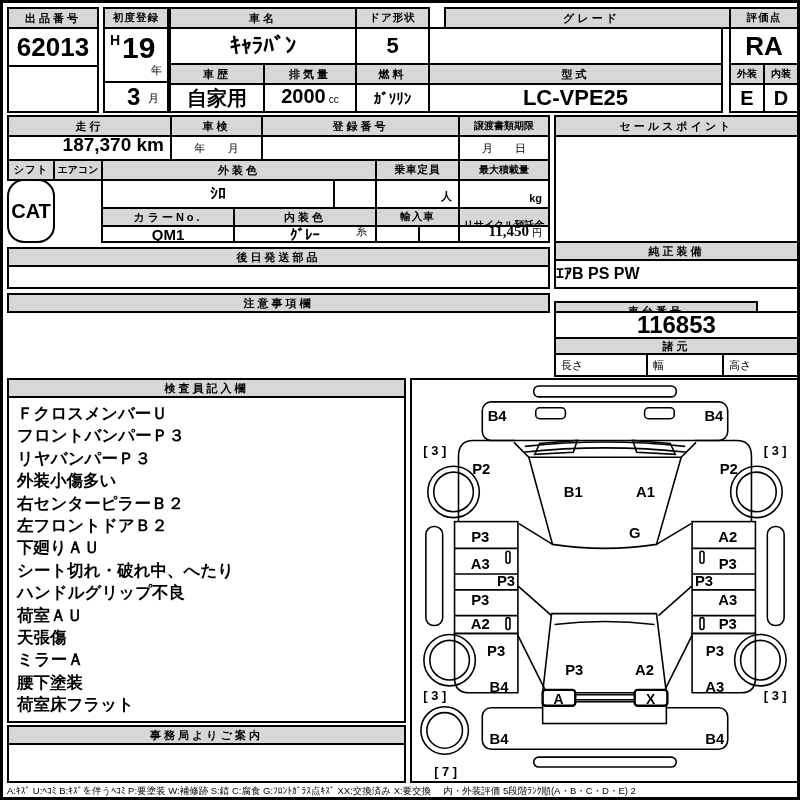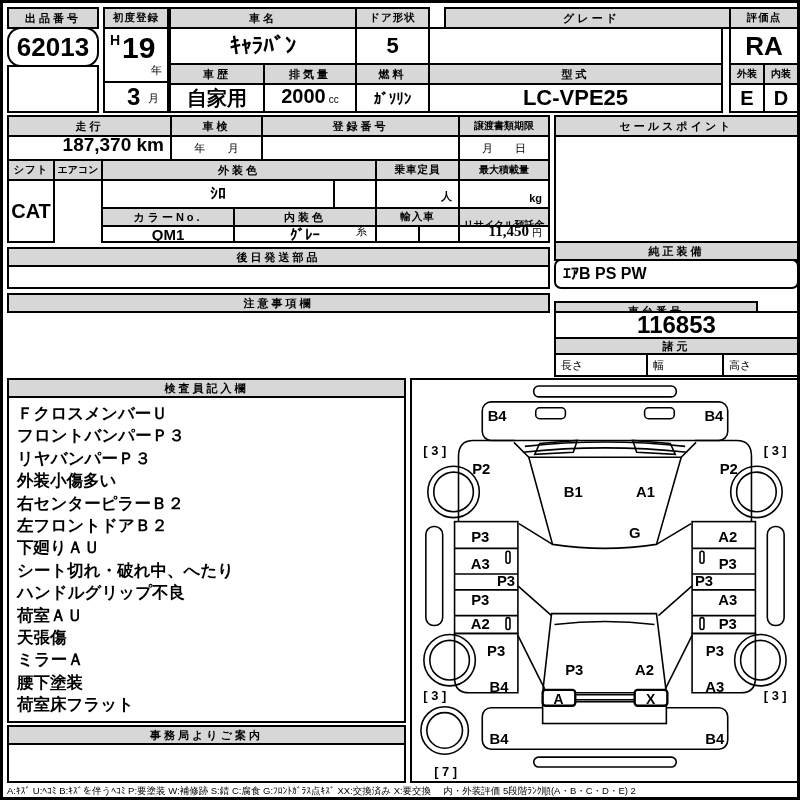--- a/index.html
+++ b/index.html
@@ -4,21 +4,21 @@
 <style>
   html,body{margin:0;padding:0;background:#fff;}
   body{font-family:"Liberation Sans","DejaVu Sans",sans-serif;color:#000;}
   .sheet{position:relative;width:800px;height:800px;background:#fff;border:3px solid #000;box-sizing:border-box;overflow:hidden;}
   .cell{position:absolute;box-sizing:border-box;border:2px solid #000;background:#fff;}
   .hd{background:#d7d7d7;display:flex;align-items:center;justify-content:center;font-size:11px;font-weight:bold;letter-spacing:3px;white-space:nowrap;overflow:hidden;}
   .hd.s{letter-spacing:1px;font-size:10.5px;}
   .hd.xs{letter-spacing:0;font-size:10px;}
   .vc{display:flex;align-items:center;justify-content:center;font-weight:bold;white-space:nowrap;}
   .vr{display:flex;align-items:flex-end;justify-content:flex-end;font-weight:bold;padding:0 6px 3px 0;white-space:nowrap;}
-  .vl{display:flex;align-items:center;justify-content:flex-start;font-weight:bold;padding-left:7px;white-space:nowrap;border-radius:7px;}
+  .vl{display:flex;align-items:center;justify-content:flex-start;font-weight:bold;padding-left:0;white-space:nowrap;}
   .f26{font-size:26px;} .f24{font-size:24px;} .f22{font-size:22px;} .f20{font-size:20px;}
   .f19{font-size:19px;} .f17{font-size:17px;} .f16{font-size:16px;} .f15{font-size:15px;} .f11{font-size:11px;}
   .unit-sm{font-size:10px;font-weight:normal;margin-left:3px;}
   .baseflex{display:flex;align-items:baseline;justify-content:center;font-weight:bold;}
   .dates{display:flex;align-items:flex-end;justify-content:space-evenly;font-size:11px;padding-bottom:3px;}
   .era{position:absolute;left:5px;top:3px;font-size:14px;font-weight:bold;}
   .yr{position:absolute;left:17px;top:2px;font-size:30px;font-weight:bold;}
   .yunit{position:absolute;right:5px;bottom:3px;font-size:11px;}
   .mnum{position:absolute;left:22px;top:0px;font-size:24px;font-weight:bold;}
   .munit{position:absolute;right:8px;bottom:5px;font-size:11px;}
@@ -32,21 +32,21 @@
   .nofill{fill:none;stroke:#000;stroke-width:1.6px;}
   .bx{fill:#fff;stroke:#000;stroke-width:2.4px;}
   #diagram-labels text{font-weight:bold;text-anchor:middle;fill:#000;font-family:"Liberation Sans","DejaVu Sans",sans-serif;}
 </style>
 </head>
 <body>
 
 <div class="sheet">
 
   <div class="cell hd" style="left:4px;top:4px;width:92px;height:22px;">出品番号</div>
-  <div class="cell vc f26" style="left:4px;top:24px;width:92px;height:40px;border-radius:14px;">62013</div>
+  <div class="cell vc f26" style="left:4px;top:24px;width:92px;height:40px;">62013</div>
   <div class="cell" style="left:4px;top:62px;width:92px;height:48px;"></div>
 
   <div class="cell hd s" style="left:100px;top:4px;width:66px;height:22px;">初度登録</div>
   <div class="cell" style="left:100px;top:24px;width:66px;height:56px;">
     <span class="era">H</span>
     <span class="yr">19</span>
     <span class="yunit">年</span>
   </div>
   <div class="cell" style="left:100px;top:78px;width:66px;height:32px;">
     <span class="mnum">3</span>
@@ -90,21 +90,21 @@
   <div class="cell hd" style="left:258px;top:112px;width:199px;height:22px;">登録番号</div>
   <div class="cell" style="left:258px;top:132px;width:199px;height:26px;"></div>
   <div class="cell hd xs" style="left:455px;top:112px;width:92px;height:22px;">譲渡書類期限</div>
   <div class="cell dates" style="left:455px;top:132px;width:92px;height:26px;">
     <span>月</span>
     <span>日</span>
   </div>
 
   <div class="cell hd s" style="left:4px;top:156px;width:48px;height:22px;">シフト</div>
   <div class="cell hd xs" style="left:50px;top:156px;width:50px;height:22px;">エアコン</div>
-  <div class="cell vc f20" style="left:4px;top:176px;width:48px;height:64px;">CAT</div>
+  <div class="cell vc f20" style="left:4px;top:176px;width:48px;height:64px;border-radius:17px;">CAT</div>
 
   <div class="cell hd" style="left:98px;top:156px;width:276px;height:22px;">外装色</div>
   <div class="cell vc f16" style="left:98px;top:176px;width:234px;height:30px;">ｼﾛ</div>
   <div class="cell" style="left:330px;top:176px;width:44px;height:30px;"></div>
   <div class="cell hd s" style="left:372px;top:156px;width:85px;height:22px;">乗車定員</div>
   <div class="cell vr f11" style="left:372px;top:176px;width:85px;height:30px;">人</div>
   <div class="cell hd xs" style="left:455px;top:156px;width:92px;height:22px;">最大積載量</div>
   <div class="cell vr f11" style="left:455px;top:176px;width:92px;height:30px;">kg</div>
 
   <div class="cell hd" style="left:98px;top:204px;width:134px;height:20px;">カラーNo.</div>

